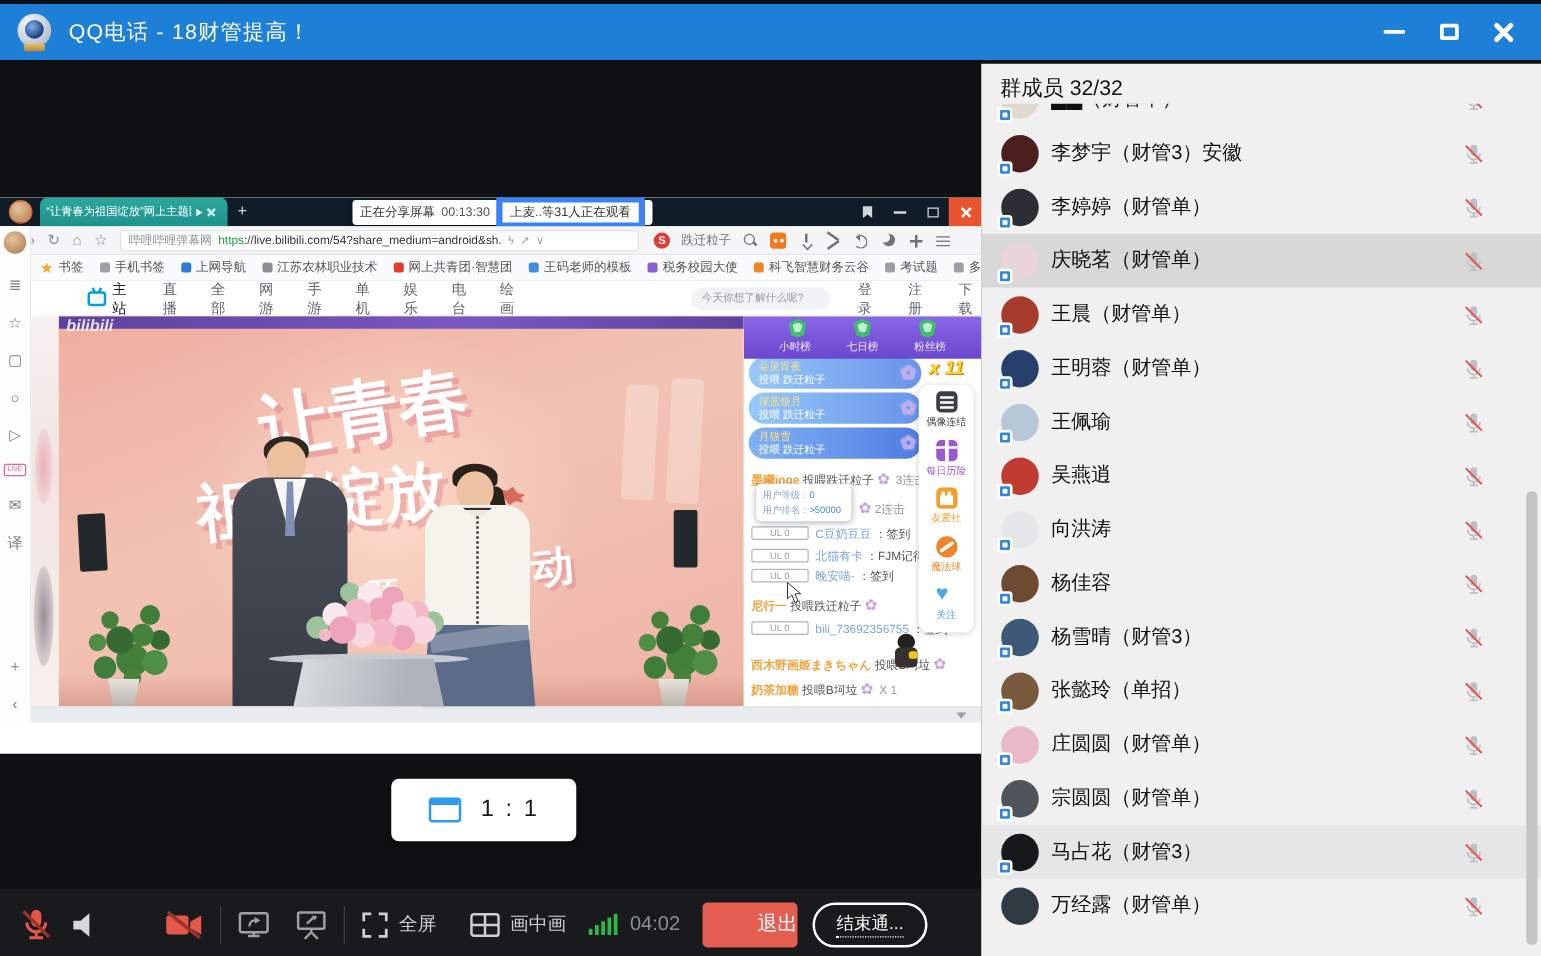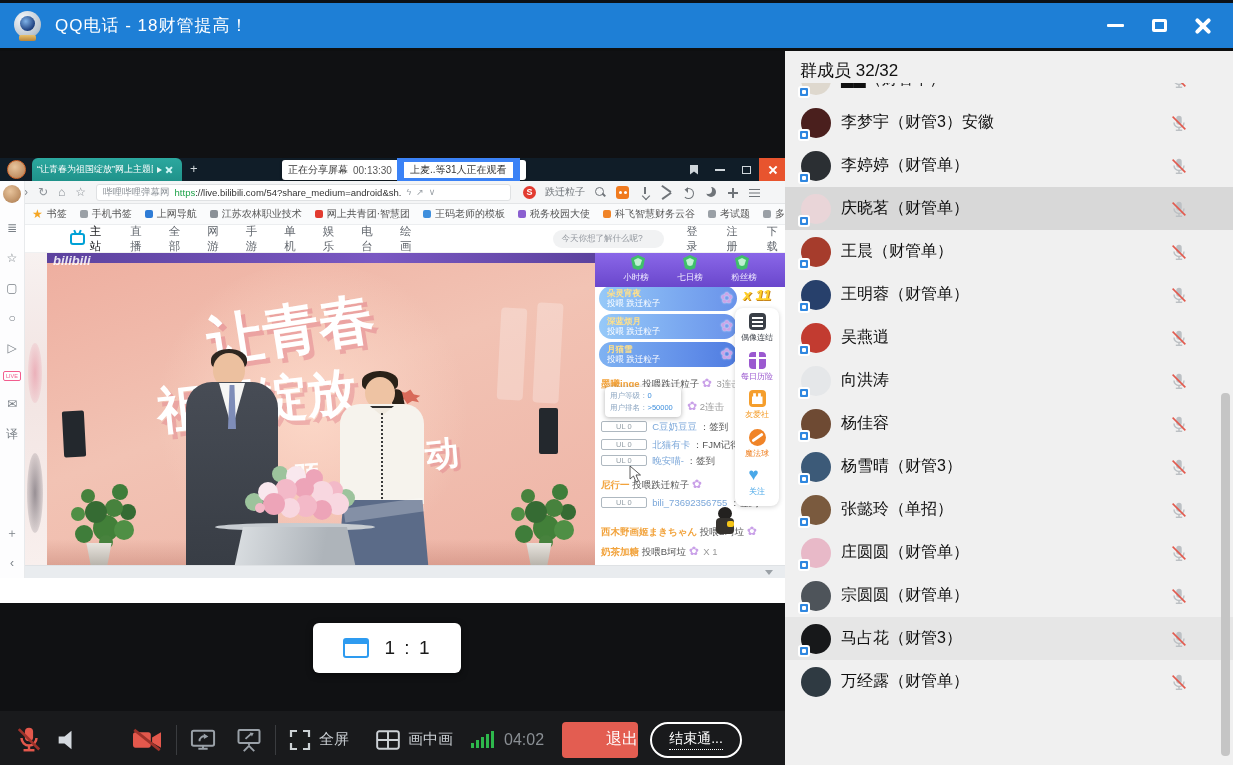--- a/index.html
+++ b/index.html
@@ -48,21 +48,21 @@
   .tab-active{position:absolute;left:32px;top:0;width:150px;height:23px;background:linear-gradient(#2ca89f,#1f928a);border-radius:6px 6px 0 0;display:flex;align-items:center;padding:0 5px;color:#fff;}
   .tab-title{font-size:9px;white-space:nowrap;overflow:hidden;max-width:116px;}
   .tab-sound{width:0;height:0;border-left:5px solid #e8f5f4;border-top:3px solid transparent;border-bottom:3px solid transparent;margin:0 3px 0 4px;}
   .tab-close{position:relative;width:8px;height:8px;opacity:.9;}
   .tab-close:before,.tab-close:after{content:"";position:absolute;left:0;top:3px;width:8px;height:1.5px;background:#dff;}
   .tab-close:before{transform:rotate(45deg);} .tab-close:after{transform:rotate(-45deg);}
   .tab-new{position:absolute;left:190px;top:3px;color:#cfd6db;font-size:13px;}
   .share-overlay{position:absolute;left:282px;top:2px;height:20px;background:#fff;border-radius:3px;box-shadow:0 1px 3px rgba(0,0,0,.4);display:flex;align-items:center;padding:0 6px;gap:5px;}
   .share-status{font-size:10px;color:#333;white-space:nowrap;}
   .share-time{font-size:10px;color:#555;}
-  .share-chip{font-size:10px;color:#333;border:7px solid #3b82f6;border-radius:3px;padding:1px 6px;background:#fff;white-space:nowrap;}
+  .share-chip{font-size:10px;color:#333;border:5px solid #3b82f6;border-radius:3px;padding:1px 6px;background:#fff;white-space:nowrap;}
   .bw-controls{position:absolute;right:0;top:0;height:23px;display:flex;align-items:center;}
   .bwc{width:26px;height:23px;display:flex;align-items:center;justify-content:center;}
   .bwc-flag{width:8px;height:10px;background:#cfd6db;clip-path:polygon(0 0,100% 0,100% 100%,50% 70%,0 100%);}
   .bwc-min{width:10px;height:2px;background:#cfd6db;}
   .bwc-max{width:9px;height:8px;border:1.5px solid #cfd6db;}
   .bwc-close{background:#e8542e;}
   .bwc-x{position:relative;width:9px;height:9px;}
   .bwc-x:before,.bwc-x:after{content:"";position:absolute;left:0;top:4px;width:10px;height:1.6px;background:#fff;}
   .bwc-x:before{transform:rotate(45deg);} .bwc-x:after{transform:rotate(-45deg);}
 
@@ -171,21 +171,21 @@
   .chat-header{position:absolute;left:0;top:0;width:190px;height:34px;background:linear-gradient(180deg,#8a67e8,#6a47cc);z-index:3;}
   .shields{position:absolute;left:36px;top:2px;display:flex;gap:38px;}
   .shield{width:14px;height:15px;background:#3fbf6b;clip-path:polygon(50% 0,100% 22%,86% 88%,50% 100%,14% 88%,0 22%);position:relative;}
   .shield:after{content:"";position:absolute;left:3px;top:3px;width:8px;height:8px;background:#bff0d2;clip-path:polygon(50% 0,100% 25%,80% 90%,50% 100%,20% 90%,0 25%);}
   .rank-tabs{position:absolute;left:0;top:19px;width:190px;display:flex;justify-content:space-around;padding:0 14px;}
   .rank-tabs span{font-size:8.5px;color:#efeaff;}
   .gbanners{position:absolute;left:0;top:0;width:190px;height:130px;z-index:2;}
   .gbanner{position:absolute;left:4px;width:138px;height:25px;border-radius:13px;background:linear-gradient(90deg,#96c9f8 0%,#7aa8f0 60%,#6a93ea 100%);padding:2px 8px;color:#fff;}
   .gbanner.alt{background:linear-gradient(90deg,#7fb2f2 0%,#5f8ce8 70%,#4f7ce0 100%);}
   .gbanner:nth-child(1){top:33px;} .gbanner:nth-child(2){top:61px;} .gbanner:nth-child(3){top:89px;}
-  .gb-user{display:block;font-size:8.5px;color:#ffe08a;font-weight:bold;line-height:10px;white-space:nowrap;overflow:hidden;}
+  .gb-user{display:block;font-size:8.5px;color:#ffe08a;font-weight:normal;line-height:10px;white-space:nowrap;overflow:hidden;}
   .gb-action{display:block;font-size:8.5px;line-height:10px;white-space:nowrap;}
   .gb-flower{position:absolute;right:4px;top:3px;font-size:15px;color:#cba4e8;text-shadow:0 0 2px #fff;}
   .gb-combo{position:absolute;left:144px;top:0;font-size:15px;font-weight:bold;font-style:italic;color:#ffd028;text-shadow:1px 1px 0 #c8861a;white-space:nowrap;}
   .chat-msgs{position:absolute;left:0;top:0;width:190px;height:312px;z-index:1;}
   .msg{position:absolute;left:6px;white-space:nowrap;font-size:9.5px;color:#555;}
   .msg:nth-child(1){top:123px;} .msg:nth-child(2){top:168px;} .msg:nth-child(3){top:186px;}
   .msg:nth-child(4){top:202px;} .msg:nth-child(5){top:224px;} .msg:nth-child(6){top:244px;}
   .msg:nth-child(7){top:271px;} .msg:nth-child(8){top:291px;}
   .msg .u-gift{color:#f2a33c;font-weight:bold;}
   .msg .u-chat{color:#7ba7d9;}
@@ -743,20 +743,33 @@
     <span class="member-name">王明蓉（财管单）</span>
     <svg class="member-mic" viewBox="0 0 22 22">
       <rect x="8" y="3" width="6" height="10" rx="3" fill="#bcc0c4"></rect>
       <path d="M5.5 10.5a5.5 5.5 0 0 0 11 0" fill="none" stroke="#bcc0c4" stroke-width="1.6"></path>
       <line x1="11" y1="16" x2="11" y2="19" stroke="#bcc0c4" stroke-width="1.6"></line>
       <line x1="7.5" y1="19" x2="14.5" y2="19" stroke="#bcc0c4" stroke-width="1.6"></line>
       <line x1="4" y1="4" x2="18" y2="18" stroke="#e25a4e" stroke-width="1.8"></line>
     </svg>
   </div>
         <div class="member-row">
+    <div class="avatar" style="background: rgb(184, 200, 216);">
+            <div class="badge"></div>
+          </div>
+    <span class="member-name">王佩瑜</span>
+    <svg class="member-mic" viewBox="0 0 22 22">
+      <rect x="8" y="3" width="6" height="10" rx="3" fill="#bcc0c4"></rect>
+      <path d="M5.5 10.5a5.5 5.5 0 0 0 11 0" fill="none" stroke="#bcc0c4" stroke-width="1.6"></path>
+      <line x1="11" y1="16" x2="11" y2="19" stroke="#bcc0c4" stroke-width="1.6"></line>
+      <line x1="7.5" y1="19" x2="14.5" y2="19" stroke="#bcc0c4" stroke-width="1.6"></line>
+      <line x1="4" y1="4" x2="18" y2="18" stroke="#e25a4e" stroke-width="1.8"></line>
+    </svg>
+  </div>
+        <div class="member-row">
     <div class="avatar" style="background: rgb(194, 59, 48);">
             <div class="badge"></div>
           </div>
     <span class="member-name">吴燕逍</span>
     <svg class="member-mic" viewBox="0 0 22 22">
       <rect x="8" y="3" width="6" height="10" rx="3" fill="#bcc0c4"></rect>
       <path d="M5.5 10.5a5.5 5.5 0 0 0 11 0" fill="none" stroke="#bcc0c4" stroke-width="1.6"></path>
       <line x1="11" y1="16" x2="11" y2="19" stroke="#bcc0c4" stroke-width="1.6"></line>
       <line x1="7.5" y1="19" x2="14.5" y2="19" stroke="#bcc0c4" stroke-width="1.6"></line>
       <line x1="4" y1="4" x2="18" y2="18" stroke="#e25a4e" stroke-width="1.8"></line>

